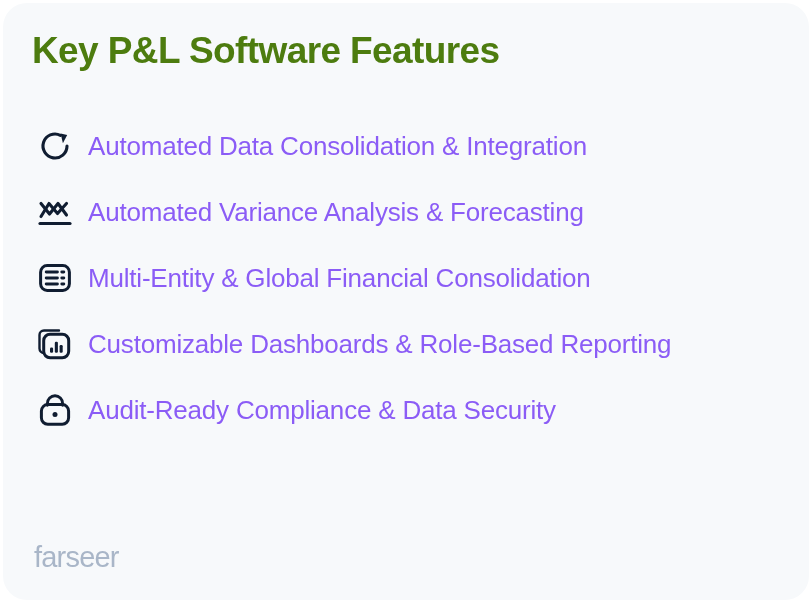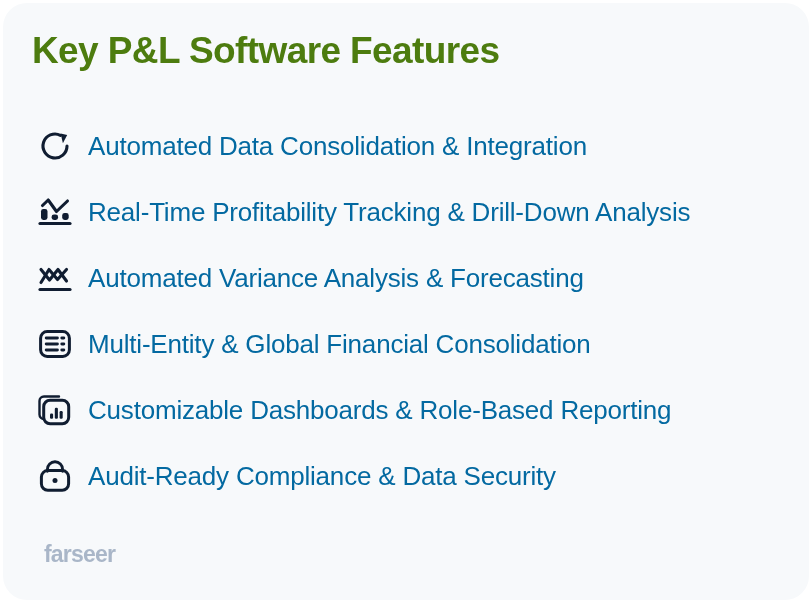--- a/index.html
+++ b/index.html
@@ -61,30 +61,30 @@
   }
 
   .feature-icon svg {
     display: block;
   }
 
   .feature-label {
     font-size: 26px;
     font-weight: 500;
     letter-spacing: -0.2px;
-    color: #0369a1;
+    color: #8b5cf6;
     white-space: nowrap;
   }
 
   .brand-logo {
     position: absolute;
-    left: 41px;
+    left: 31px;
     top: 538px;
-    font-size: 23px;
-    font-weight: bold;
+    font-size: 29px;
+    font-weight: normal;
     letter-spacing: -0.8px;
     color: #a9b6c8;
   }
 </style>
 </head>
 <body>
 
 <div class="card">
 
   <div class="page-title">Key P&amp;L Software Features</div>
@@ -94,32 +94,20 @@
     <div class="feature-row">
       <span class="feature-icon">
         <svg width="40" height="40" viewBox="0 0 40 40" fill="none">
           <path d="M32 20a12 12 0 1 1-6.6-10.72" stroke="#101D31" stroke-width="3.1" stroke-linecap="round"></path>
           <path d="M25.6 7.4 L32.2 9.1 L27.9 17.2 Z" fill="#101D31"></path>
         </svg>
       </span>
       <span class="feature-label">Automated Data Consolidation &amp; Integration</span>
     </div>
 
-    <div class="feature-row">
-      <span class="feature-icon">
-        <svg width="40" height="40" viewBox="0 0 40 40" fill="none">
-          <path d="M5 31.5 H35" stroke="#101D31" stroke-width="3.2" stroke-linecap="round"></path>
-          <rect x="6" y="17" width="6.5" height="11" rx="2.4" fill="#101D31"></rect>
-          <rect x="16.6" y="22.5" width="6.5" height="5.5" rx="2.4" fill="#101D31"></rect>
-          <rect x="27.2" y="21" width="6.5" height="7" rx="2.4" fill="#101D31"></rect>
-          <path d="M7.5 13.5 L13.2 8 L21.5 19.5 L32.5 9" stroke="#101D31" stroke-width="3.1" stroke-linecap="round" stroke-linejoin="round"></path>
-        </svg>
-      </span>
-      <span class="feature-label">Real-Time Profitability Tracking &amp; Drill-Down Analysis</span>
-    </div>
 
     <div class="feature-row">
       <span class="feature-icon">
         <svg width="40" height="40" viewBox="0 0 40 40" fill="none">
           <path d="M5 31.5 H35" stroke="#101D31" stroke-width="3.2" stroke-linecap="round"></path>
           <path d="M6 24.5 L14 11.5 L22.5 21.5 L31.5 11.5" stroke="#101D31" stroke-width="3.1" stroke-linecap="round" stroke-linejoin="round"></path>
           <path d="M6 11.5 L14.5 22 L23 11.5 L31.5 23" stroke="#101D31" stroke-width="3.1" stroke-linecap="round" stroke-linejoin="round"></path>
         </svg>
       </span>
       <span class="feature-label">Automated Variance Analysis &amp; Forecasting</span>

